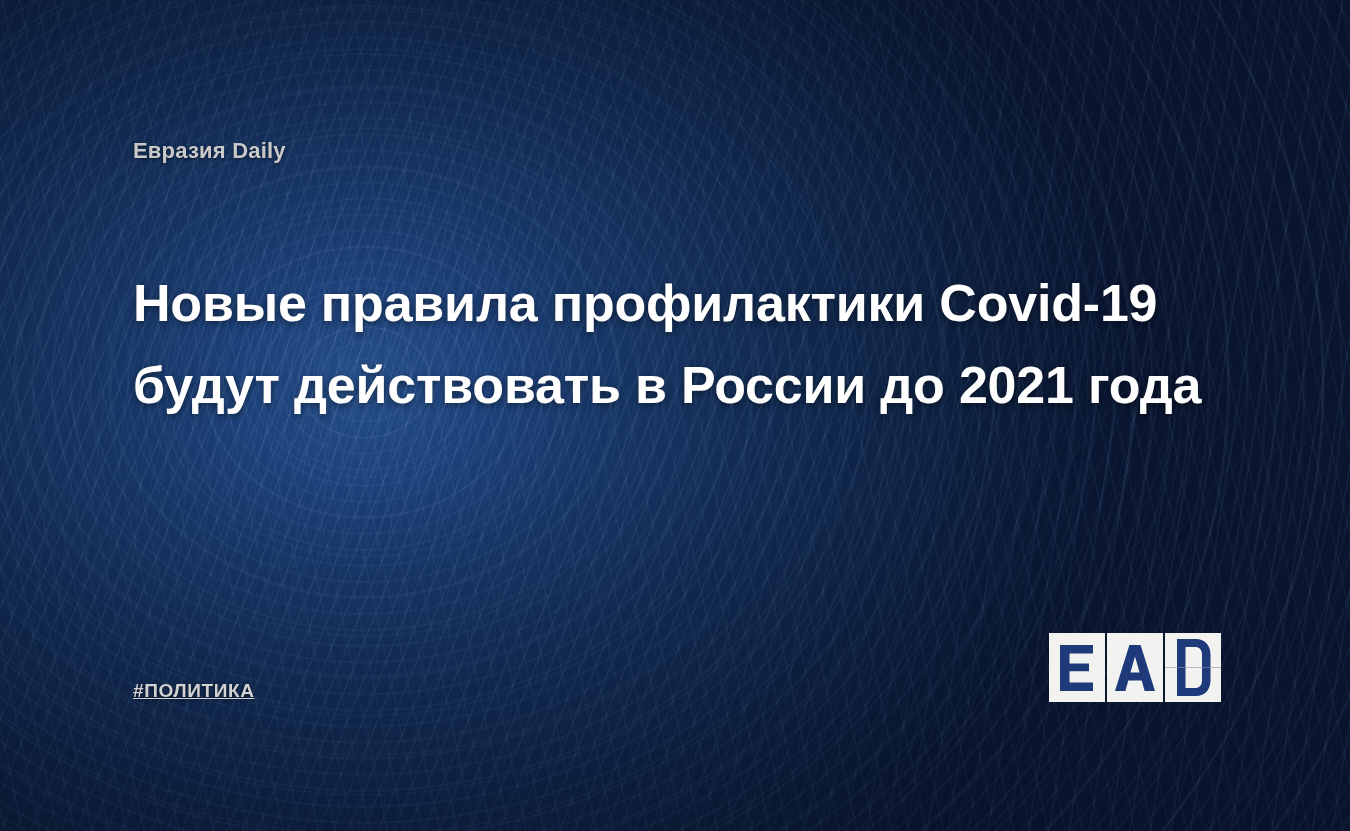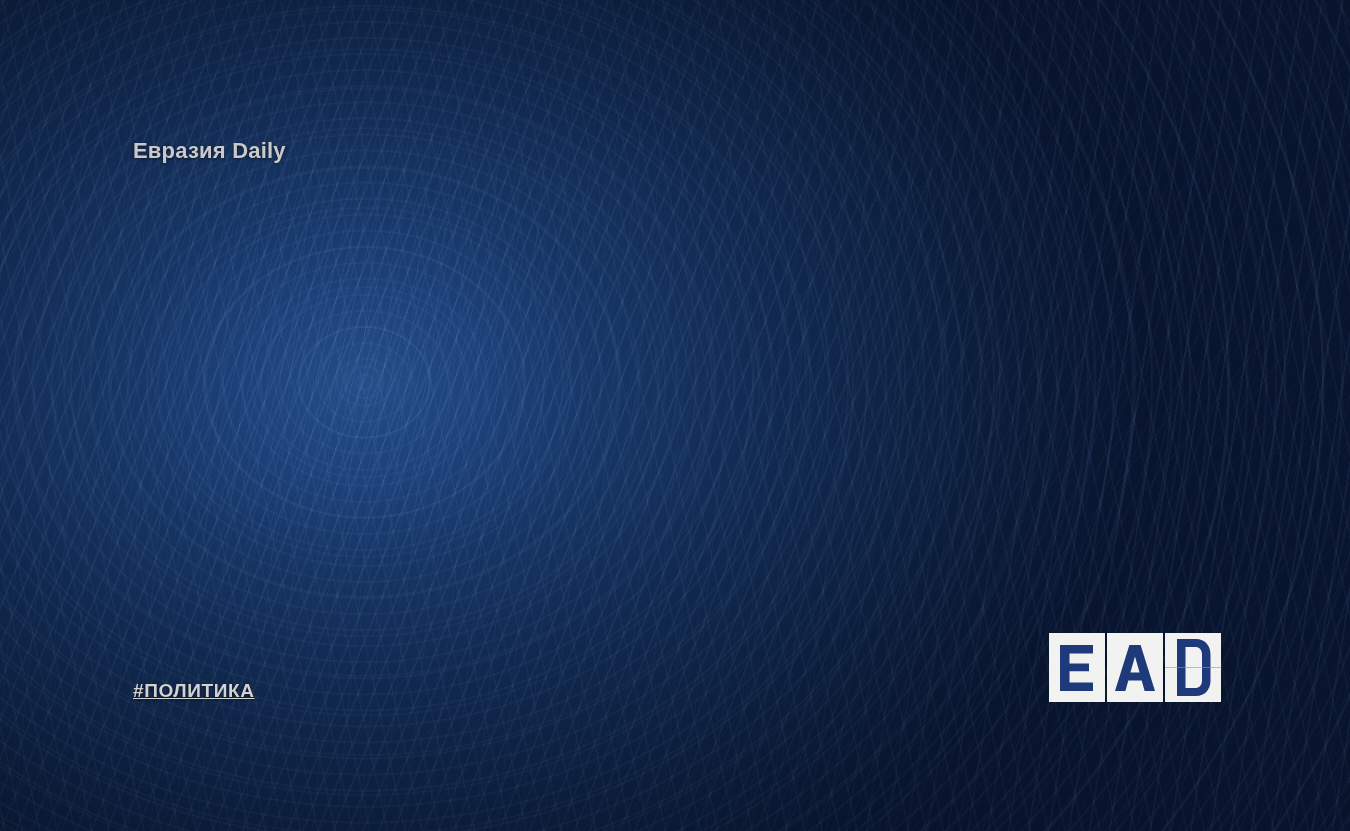--- a/index.html
+++ b/index.html
@@ -189,20 +189,21 @@
   <div class="bg-layer bg-streaks-a"></div>
   <div class="bg-layer bg-streaks-b"></div>
   <div class="bg-layer bg-streaks-right"></div>
   <div class="bg-layer bg-core-speckle"></div>
   <div class="bg-layer bg-scrim"></div>
 
   <div class="content">
 
     <div class="site-name">Евразия Daily</div>
 
+    <h1 class="headline">Новые правила профилактики Covid-19 будут действовать в России до 2021 года</h1>
 
     <div class="category-tag">#ПОЛИТИКА</div>
 
     <div class="logo">
 
       <div class="logo-tile">
         <span>
           <svg width="34" height="46" viewBox="0 0 34 46" aria-hidden="true">
             <path fill="#1e3a7a" d="M0 0 H33 V8.5 H9.5 V18.4 H29 V26.3 H9.5 V37.5 H33 V46 H0 Z"></path>
           </svg>

